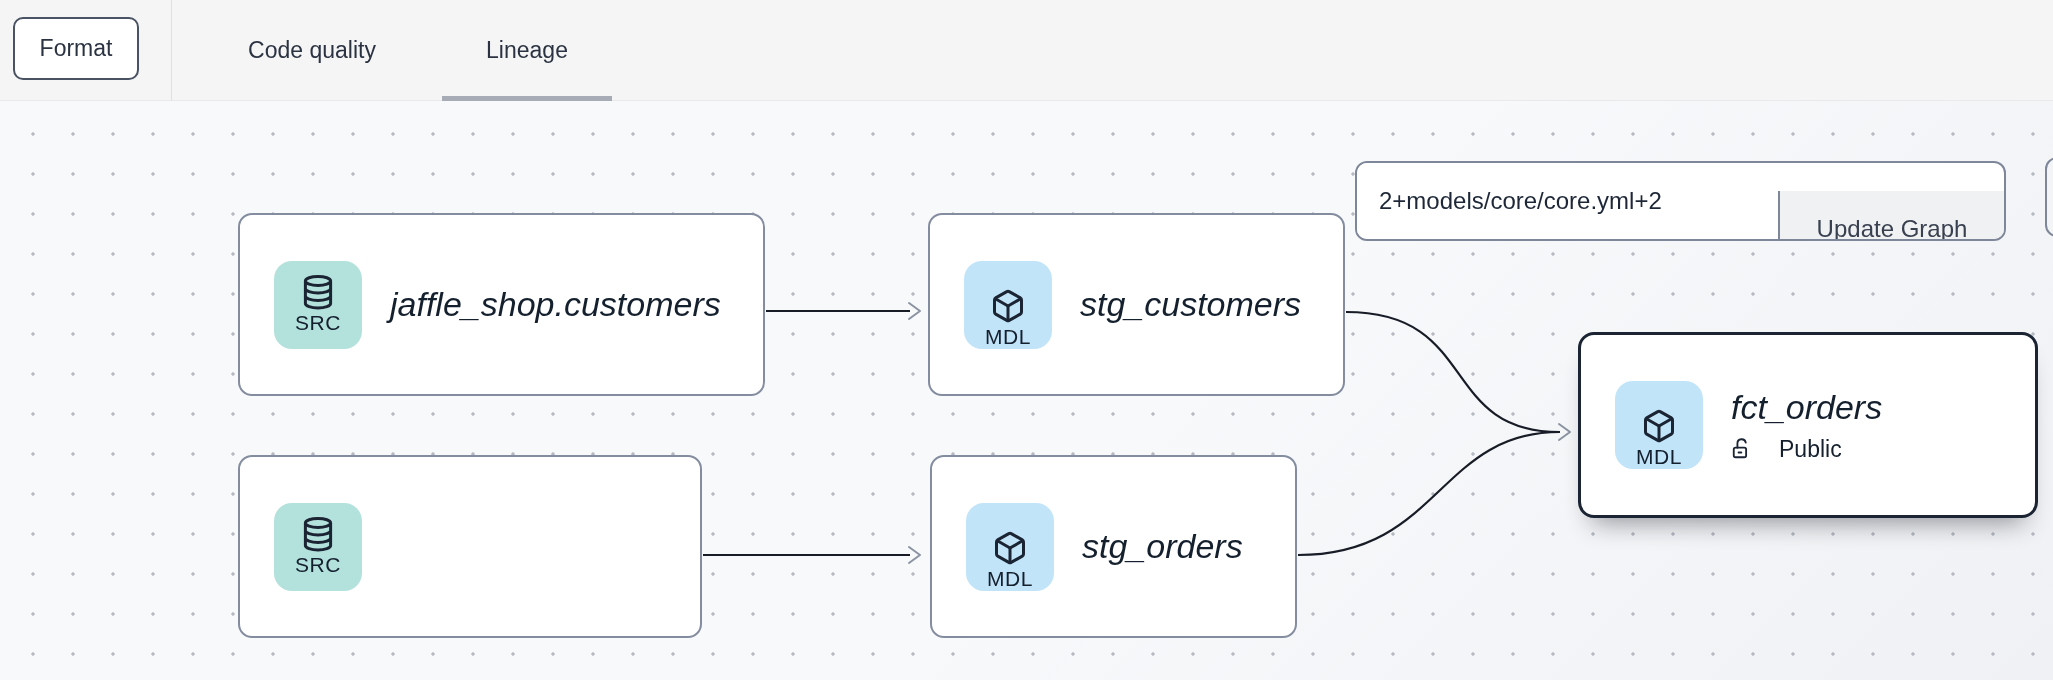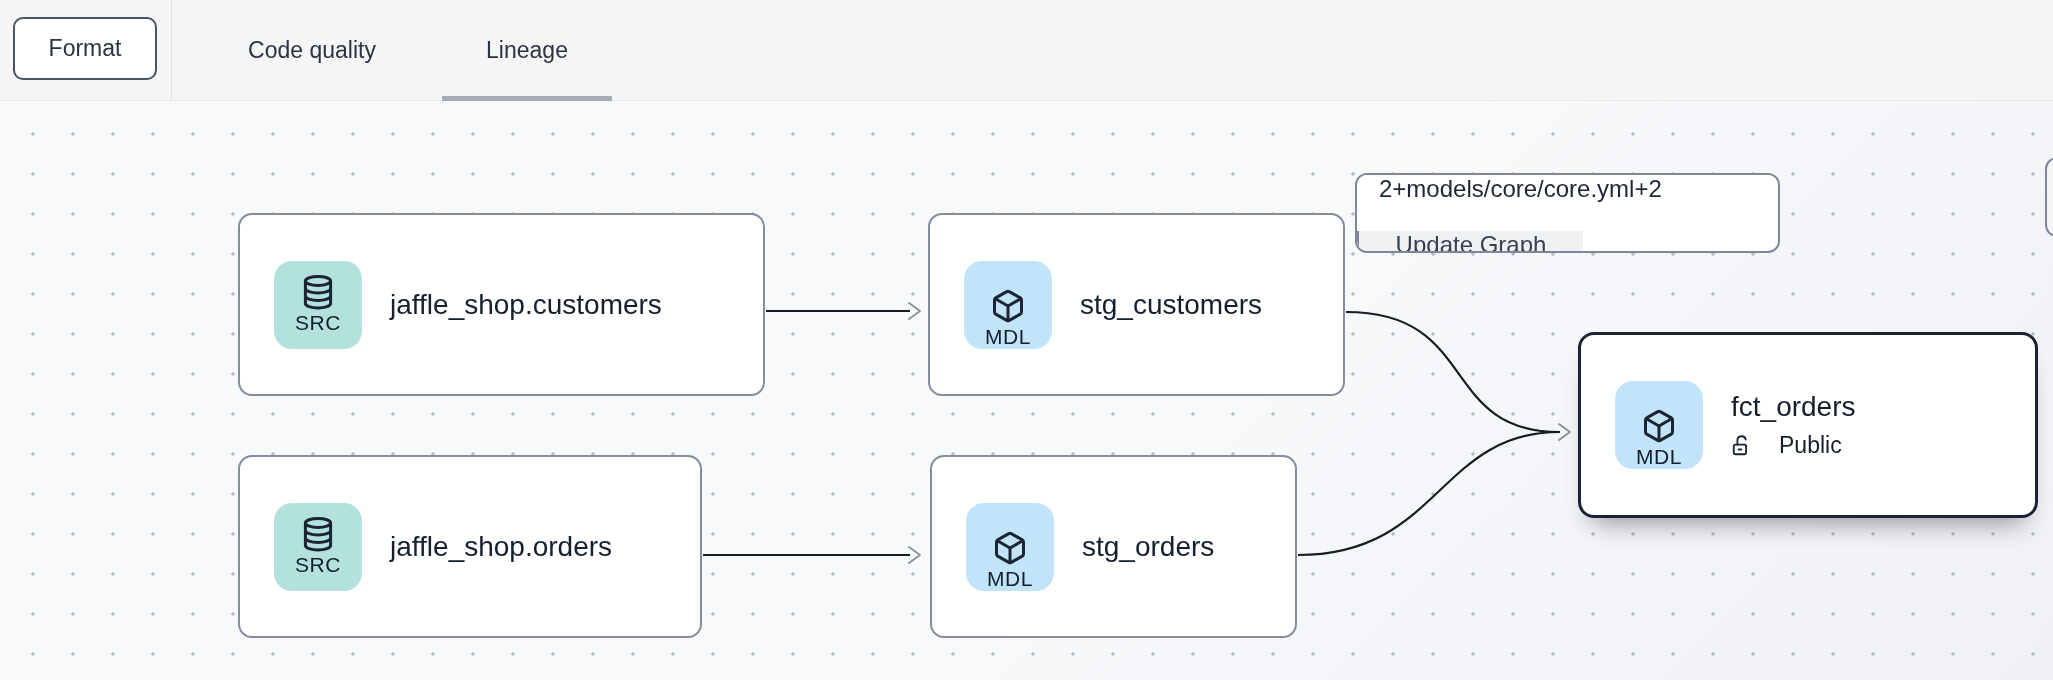--- a/index.html
+++ b/index.html
@@ -22,21 +22,21 @@
     background:#fff;
     position:relative;
   }
   
   .topbar{
     position:absolute;left:0;top:0;width:2053px;height:101px;
     background:var(--topbar-bg);
     border-bottom:1px solid #e8e9eb;
   }
   .format-btn{
-    position:absolute;left:13px;top:17px;width:144px;height:63px;
+    position:absolute;left:13px;top:17px;width:126px;height:63px;
     background:#fff;border:2px solid #4a5363;border-radius:10px;
     font-family:inherit;font-size:23px;color:#2b3342;
     display:flex;align-items:center;justify-content:center;cursor:pointer;
   }
   .topbar-divider{
     position:absolute;left:171px;top:0;width:1px;height:101px;background:#dfe0e3;
   }
   .tab{
     position:absolute;top:0;height:101px;
     display:flex;align-items:center;justify-content:center;
@@ -77,31 +77,30 @@
     box-shadow:0 18px 26px -14px rgba(15,20,32,.45);
   }
   .badge{
     width:88px;height:88px;border-radius:18px;flex:0 0 auto;
     display:flex;flex-direction:column;align-items:center;justify-content:center;gap:1px;
   }
   .badge-src{background:var(--source-badge-bg);}
   .badge-mdl{background:var(--model-badge-bg);justify-content:flex-end;}
   .badge svg{width:36px;height:36px;stroke:#1b2433;stroke-width:2;fill:none;}
   .badge-label{font-size:21px;font-weight:500;color:#15202e;letter-spacing:.5px;}
-  .node-label{font-size:28px;color:#15202e;white-space:nowrap;}
+  .node-label{font-size:34px;color:#15202e;white-space:nowrap;font-style:italic;}
   .node-text-col{display:flex;flex-direction:column;gap:9px;}
   .access-row{display:flex;align-items:center;gap:26px;}
   .access-row svg{width:22px;height:24px;stroke:#1b2433;stroke-width:2;fill:none;}
   .access-label{font-size:23px;color:#15202e;}
   
   .controls{
-    position:absolute;left:1355px;top:72px;height:80px;
+    position:absolute;left:1355px;top:60px;height:80px;
     display:flex;border:2px solid #7e8799;border-radius:12px;overflow:hidden;
     background:#fff;
-    flex-direction:column;
   }
   .selector-input{
     width:421px;height:100%;border:none;outline:none;background:#fff;
     font-family:inherit;font-size:24px;color:#1d2737;padding:0 22px;
   }
   .update-btn{
     width:226px;height:100%;border:none;border-left:2px solid #7e8799;
     background:#f0f1f2;font-family:inherit;font-size:24px;color:#39404f;cursor:pointer;margin-top:28px;
   }
   .partial-btn{
@@ -164,21 +163,20 @@
   <div class="node n-src-orders">
     <div class="badge badge-src">
       <svg viewBox="0 0 24 24">
         <ellipse cx="12" cy="4.6" rx="8.4" ry="3"></ellipse>
         <path d="M20.4 9.6c0 1.66-3.76 3-8.4 3s-8.4-1.34-8.4-3"></path>
         <path d="M20.4 14.6c0 1.66-3.76 3-8.4 3s-8.4-1.34-8.4-3"></path>
         <path d="M3.6 4.6v15c0 1.66 3.76 3 8.4 3s8.4-1.34 8.4-3v-15"></path>
       </svg>
       <span class="badge-label">SRC</span>
     </div>
-    <span class="node-label">jaffle_shop.orders</span>
   </div>
 
   <div class="node n-stg-orders">
     <div class="badge badge-mdl">
       <svg viewBox="0 0 24 24" stroke-linejoin="round">
         <path d="M21 16V8a1.6 1.6 0 0 0-.8-1.4l-7.4-4.2a1.6 1.6 0 0 0-1.6 0L3.8 6.6A1.6 1.6 0 0 0 3 8v8a1.6 1.6 0 0 0 .8 1.4l7.4 4.2a1.6 1.6 0 0 0 1.6 0l7.4-4.2A1.6 1.6 0 0 0 21 16z"></path>
         <polyline points="3.3 7 12 12 20.7 7"></polyline>
         <line x1="12" y1="21.8" x2="12" y2="12"></line>
       </svg>
       <span class="badge-label">MDL</span>

